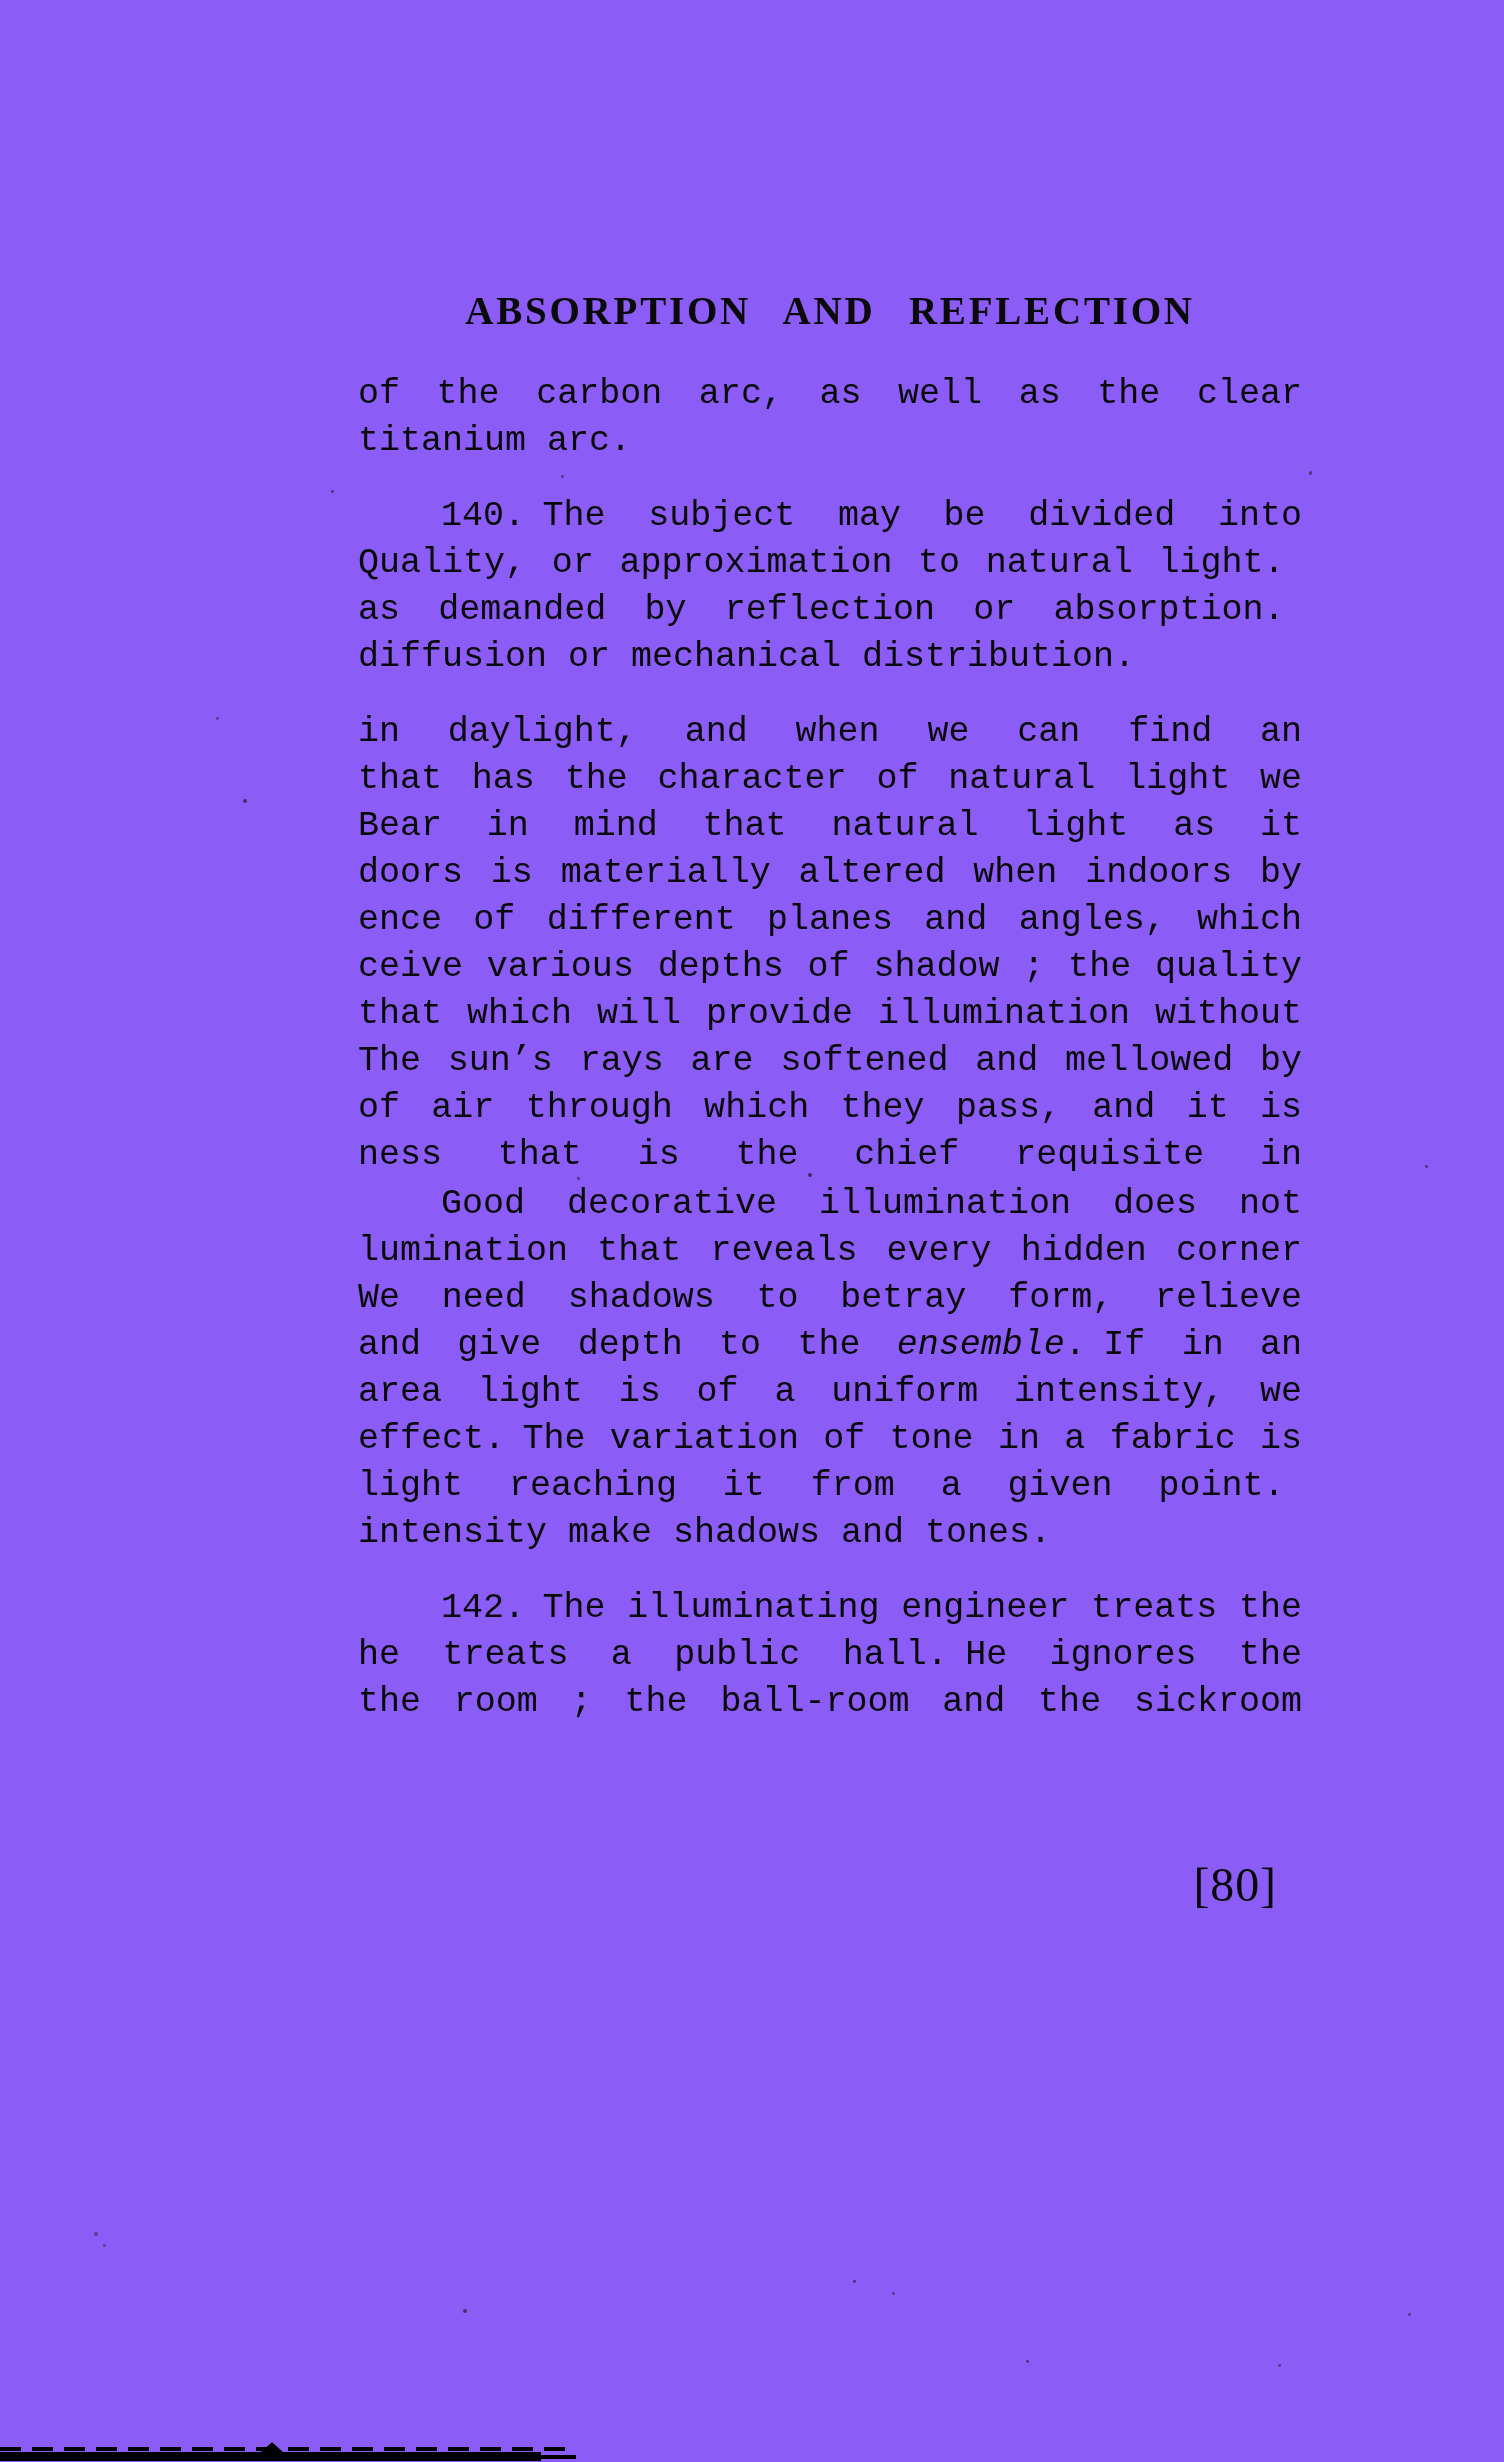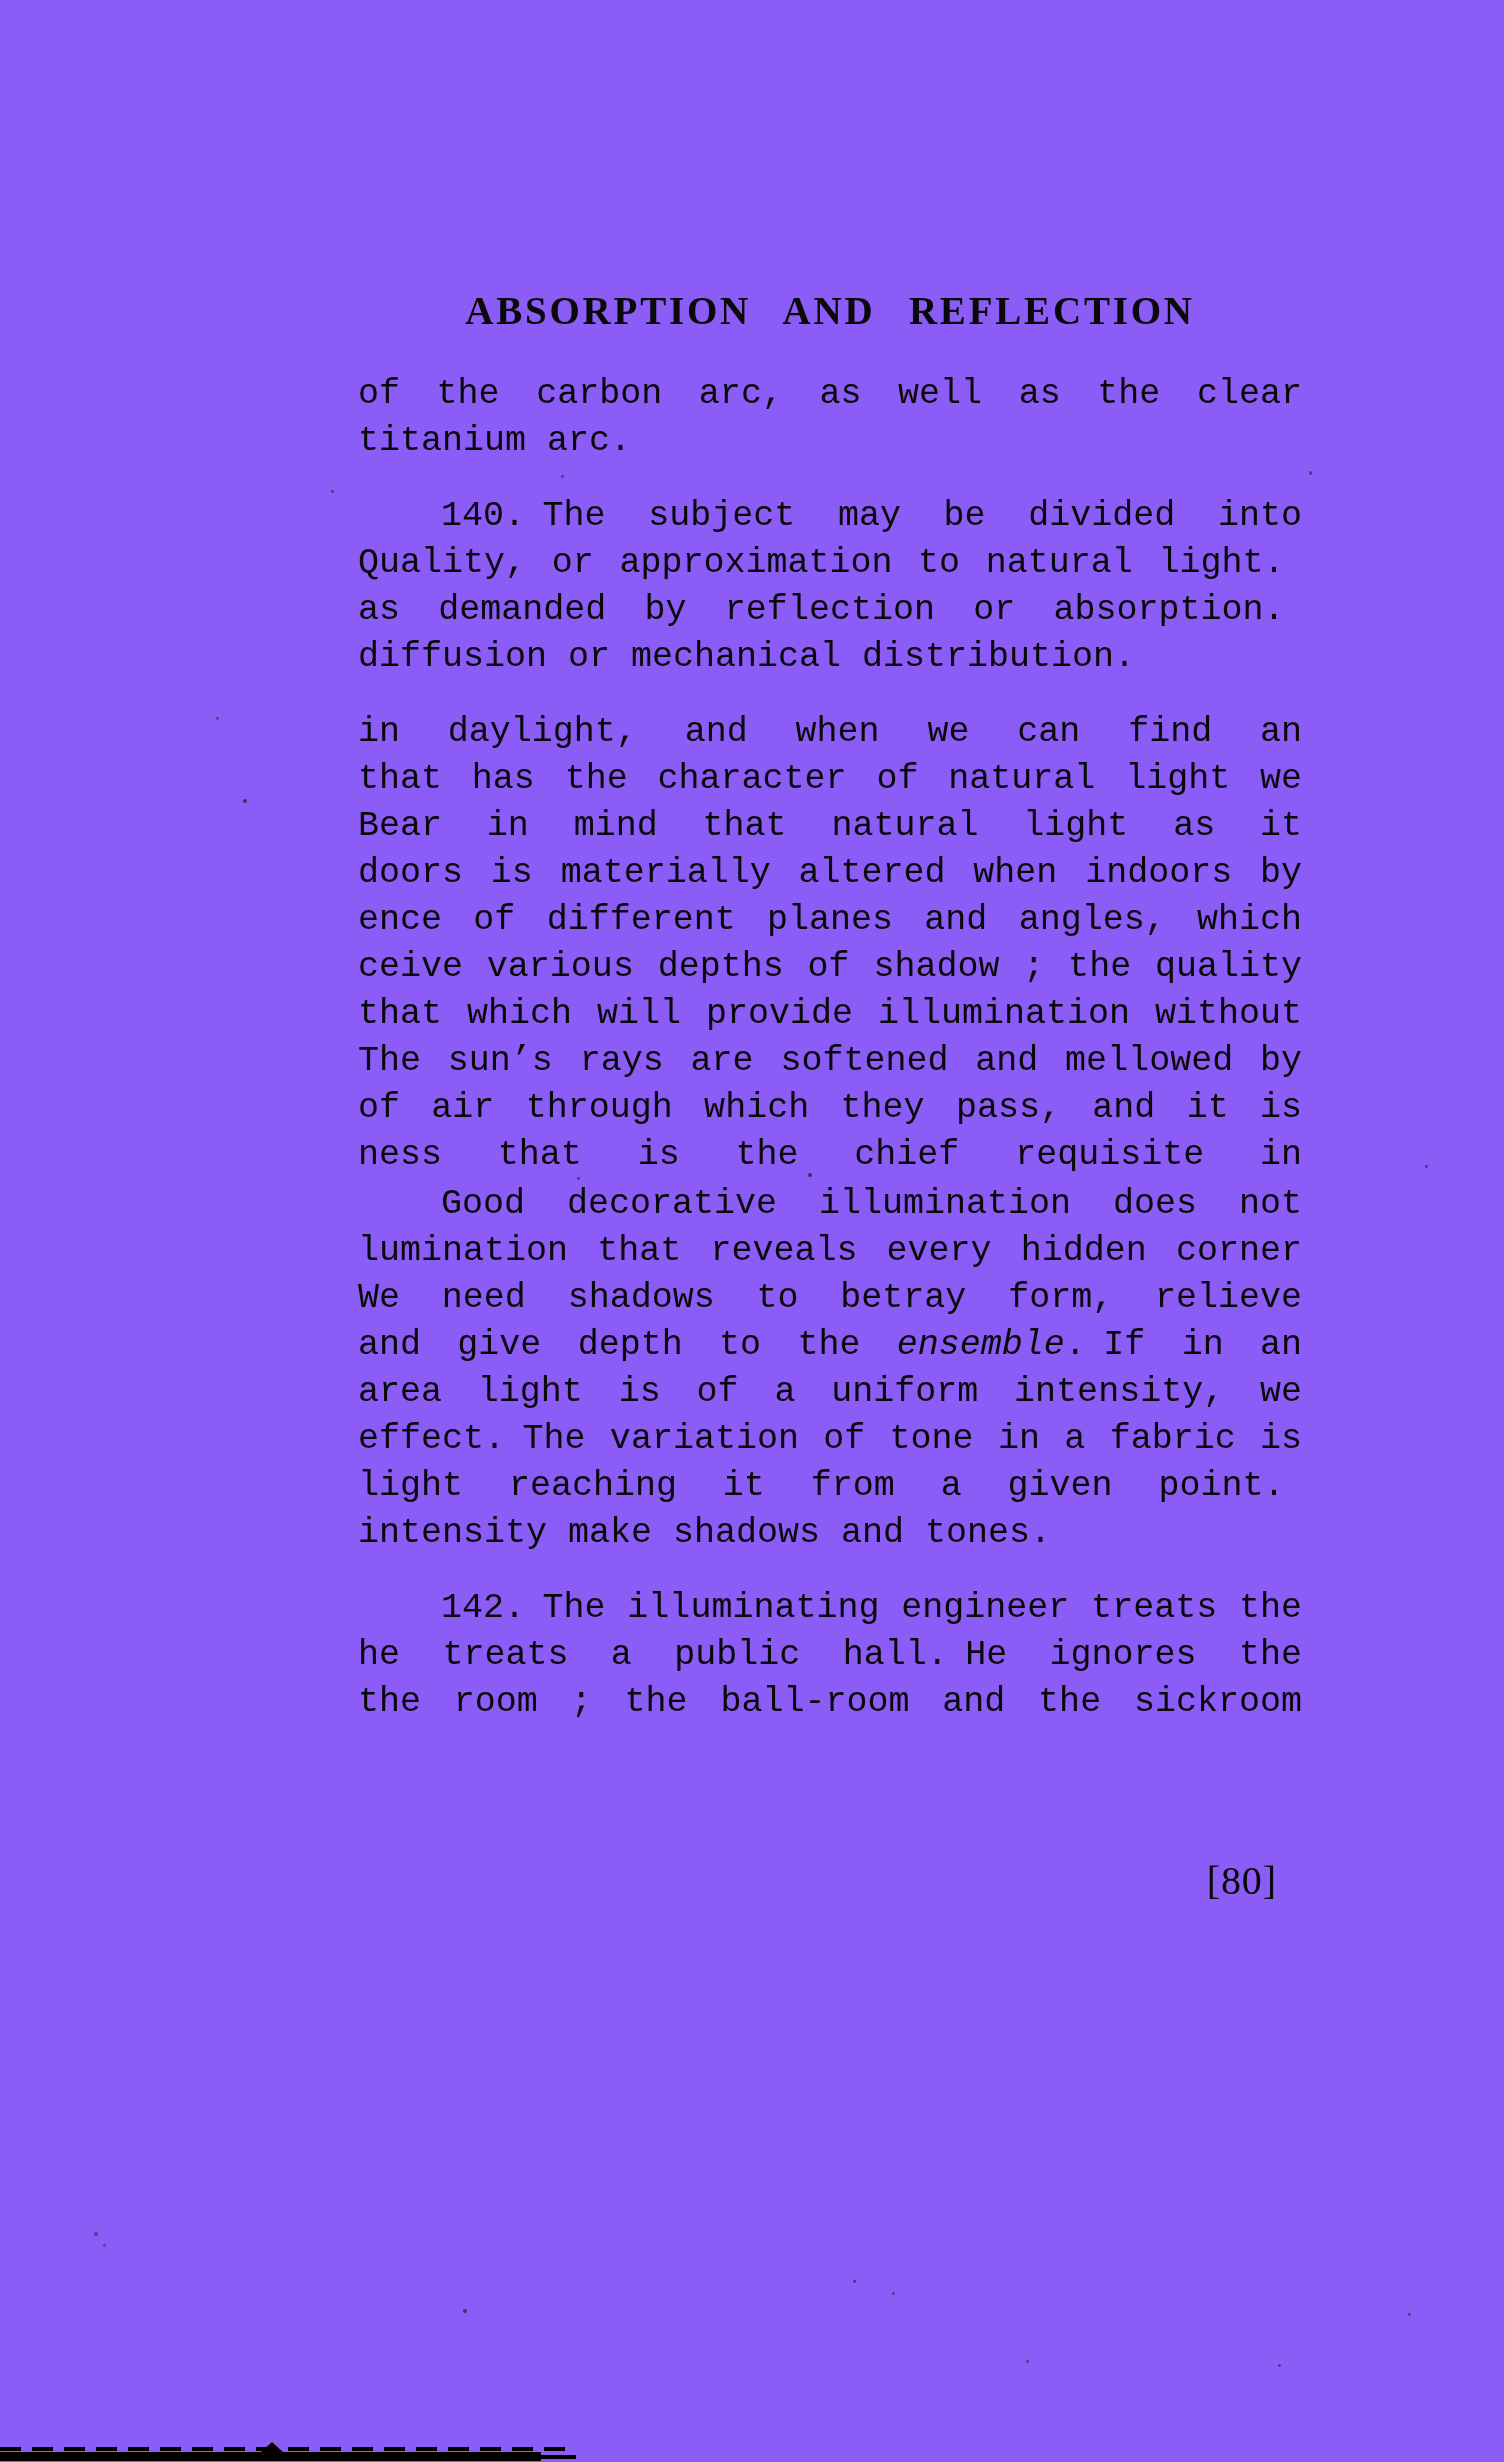--- a/index.html
+++ b/index.html
@@ -31,21 +31,21 @@
     text-align:justify;
     text-align-last:justify;
     font-family:Liberation Mono, monospace;
   }
   .line.natural{text-align-last:left;}
   .line.indent{text-indent:83px;}
   em{font-style:italic;}
   .pageno{
     position:absolute;left:358px;top:1857px;width:919px;
     text-align:right;
-    font-size:40px;letter-spacing:0.9px;
+    font-size:48px;letter-spacing:0.9px;
   }
   
   .speck{position:absolute;background:#222;border-radius:50%;}
   
   .scan-dashes{
     position:absolute;left:0;top:2447px;width:576px;height:3.8px;
     background:repeating-linear-gradient(90deg,#000 0 21px,transparent 21px 32px);
   }
   .scan-bar{position:absolute;left:0;top:2452px;width:541px;height:9.4px;background:#000;}
   .scan-bar-thin{position:absolute;left:540px;top:2455px;width:36px;height:3.8px;background:#000;}

